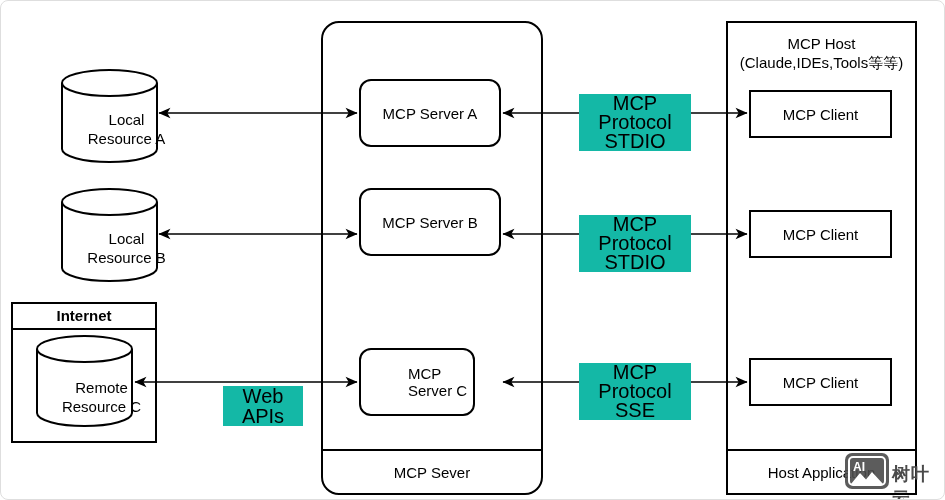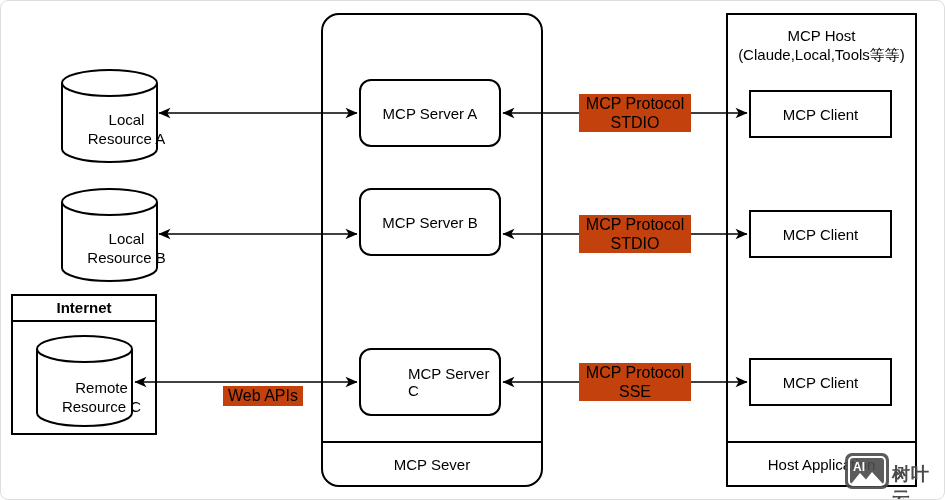--- a/index.html
+++ b/index.html
@@ -2,21 +2,21 @@
 <html><head>
 <meta charset="utf-8">
 <style>
   html,body { margin:0; padding:0; background:#fff; }
   body { font-family:"Liberation Sans","DejaVu Sans",sans-serif; color:#000; }
   .canvas {
     position:relative; width:945px; height:500px; background:#fff;
     border:1px solid #dedede; border-radius:8px; box-sizing:border-box; overflow:hidden;
   }
   .container {
-    position:absolute; border:2px solid #000; background:#fff; box-sizing:border-box; z-index:1;
+    position:absolute; border:2px solid #000; background:#fff; box-sizing:border-box; z-index:1;margin-top:8px;
   }
   .container-footer {
     position:absolute; left:0; right:0; bottom:0; height:42px;
     border-top:2px solid #000; display:flex; align-items:center; justify-content:center;
     font-size:15px;
   }
   .host-title {
     position:absolute; top:11px; left:0; right:0; text-align:center;
     font-size:15px; line-height:19px;
   }
@@ -27,22 +27,22 @@
   }
   .rounded { border-radius:12px; }
   .cyl-label {
     position:absolute; text-align:center; font-size:15px; line-height:19px; z-index:3;padding-left:17px;
   }
   .internet-title {
     height:24px; line-height:24px; border-bottom:2px solid #000;
     text-align:center; font-weight:bold; font-size:15px;
   }
   .conn-label {
-    position:absolute; background:#c2410c; text-align:center;
-    font-size:16px; line-height:19px; z-index:3; padding:0 2px; box-sizing:border-box;
+    position:absolute; background:#14b8a6; text-align:center;
+    font-size:20px; line-height:19px; z-index:3; padding:0 2px; box-sizing:border-box;
   }
   .overlay { position:absolute; left:0; top:0; z-index:2; pointer-events:none; }
   .watermark { position:absolute; left:844px; top:452px; width:44px; height:36px; z-index:5; }
   .watermark-brand {
     position:absolute; left:891px; top:461px; z-index:5;
     font-size:18px; font-weight:bold; color:#4a4a4a; letter-spacing:1px;
   }
   svg line { stroke:#000; stroke-width:1.7; }
   svg .cyl { fill:#fff; stroke:#000; stroke-width:2; }
 </style>
@@ -53,21 +53,21 @@
 
   <div class="container" style="left:320px; top:12px; width:222px; height:474px;border-radius:18px;">
     <div class="container-footer">
       <span>MCP Sever</span>
     </div>
   </div>
 
   <div class="container" style="left:725px; top:12px; width:191px; height:474px;">
     <div class="host-title">
       <div>MCP Host</div>
-      <div>(Claude,Local,Tools等等)</div>
+      <div>(Claude,IDEs,Tools等等)</div>
     </div>
     <div class="container-footer">
       <span>Host Application</span>
     </div>
   </div>
 
   <div class="container" style="left:10px; top:293px; width:146px; height:141px;">
     <div class="internet-title">Internet</div>
   </div>
 
@@ -115,21 +115,21 @@
     <div>Remote</div>
     <div>Resource C</div>
   </div>
 
   <div class="node rounded" style="left:358px; top:78px; width:142px; height:68px;">
     <span>MCP Server A</span>
   </div>
   <div class="node rounded" style="left:358px; top:187px; width:142px; height:68px;">
     <span>MCP Server B</span>
   </div>
-  <div class="node rounded" style="left:358px; top:347px; width:142px; height:68px;padding-left:47px;">
+  <div class="node rounded" style="left:358px; top:347px; width:116px; height:68px;padding-left:47px;">
     <span>MCP Server C</span>
   </div>
 
   <div class="node" style="left:748px; top:89px; width:143px; height:48px;">
     <span>MCP Client</span>
   </div>
   <div class="node" style="left:748px; top:209px; width:143px; height:48px;">
     <span>MCP Client</span>
   </div>
   <div class="node" style="left:748px; top:357px; width:143px; height:48px;">

